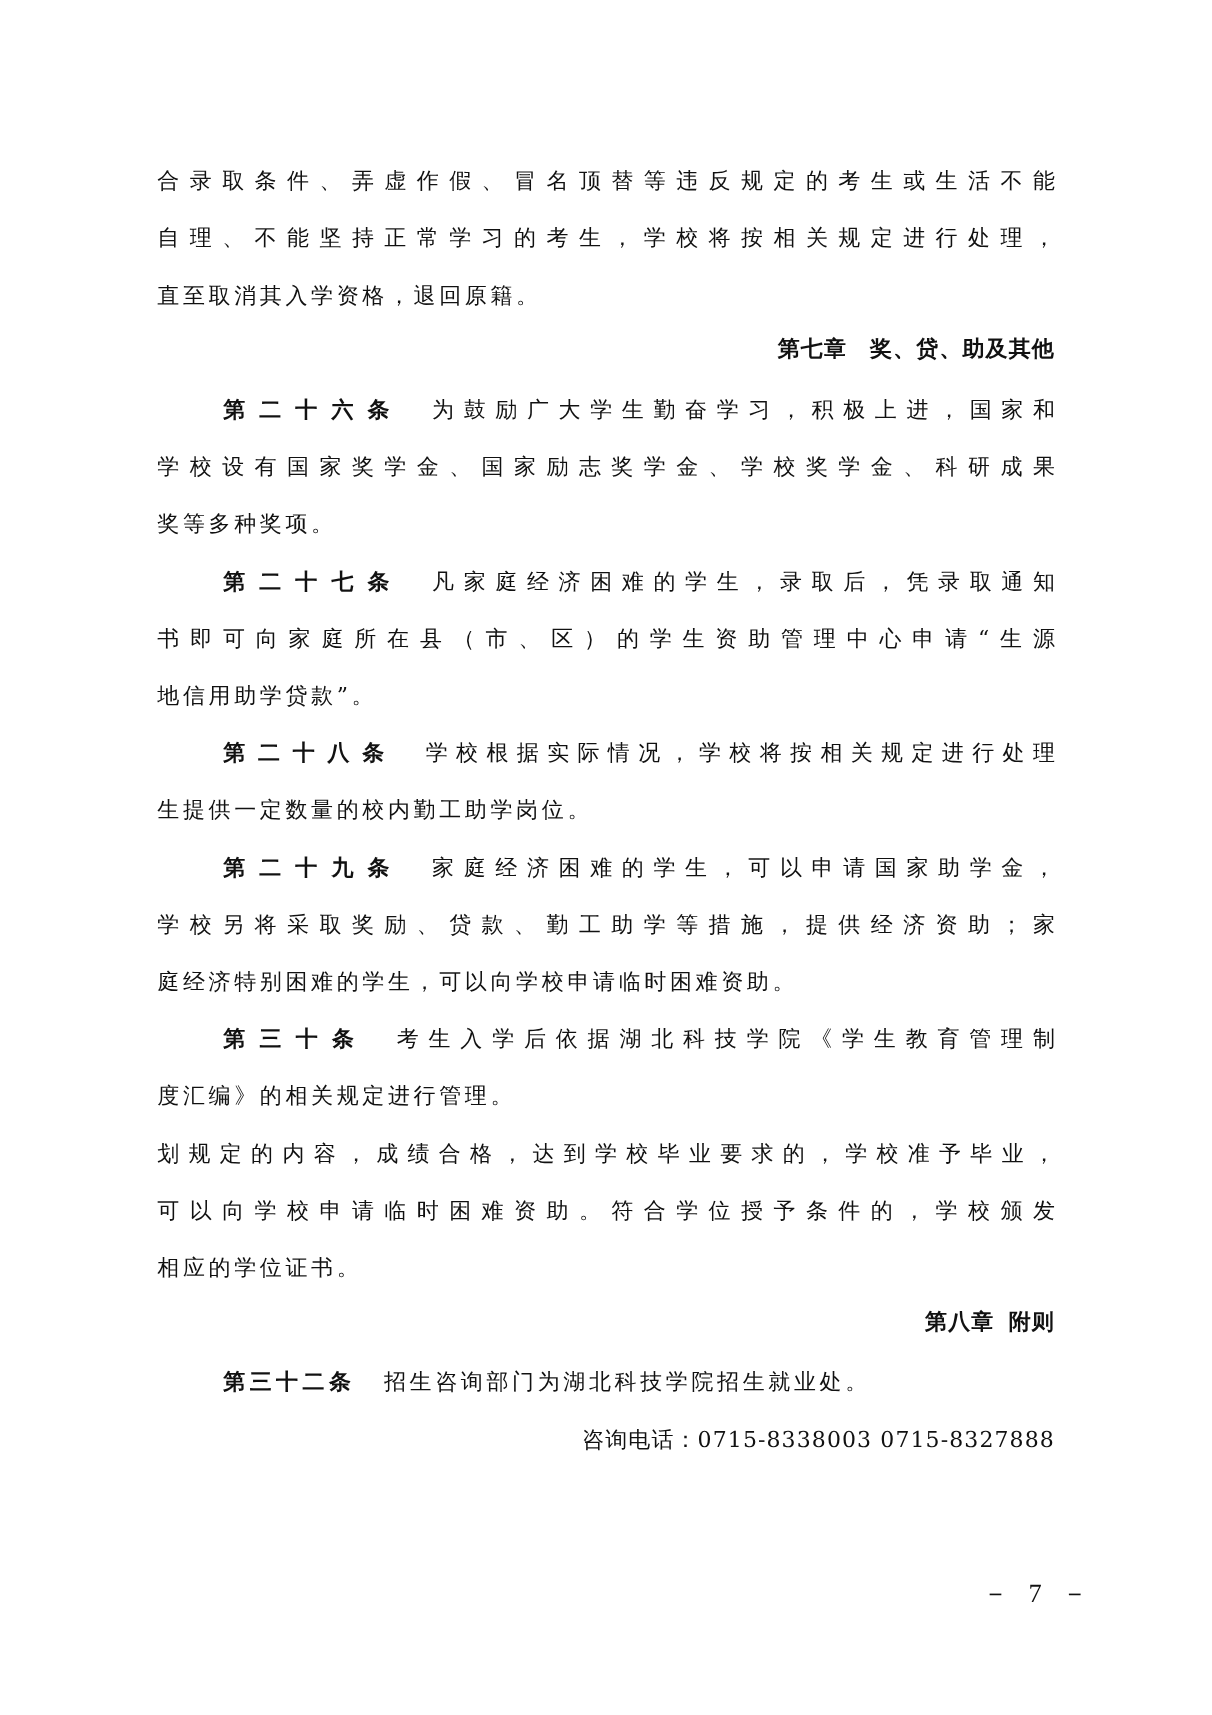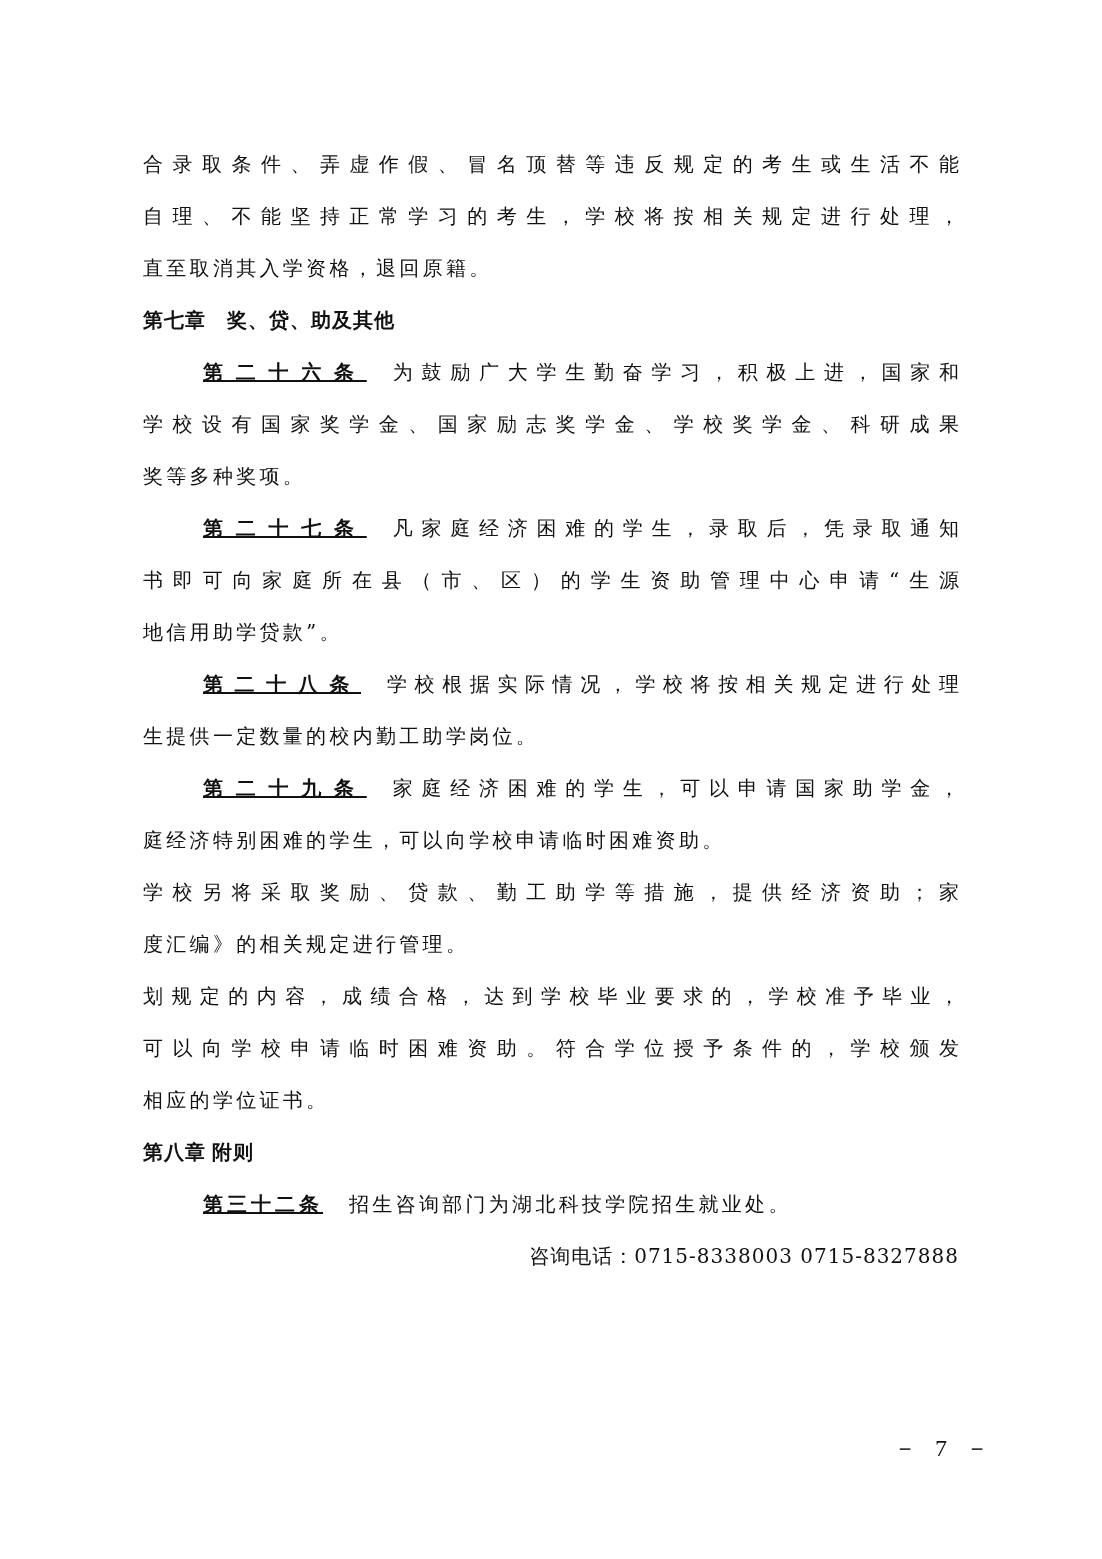--- a/index.html
+++ b/index.html
@@ -3,24 +3,24 @@
 <meta charset="utf-8">
 <style>
   html, body { margin: 0; padding: 0; background: #ffffff; }
   body { width: 1102px; height: 1559px; position: relative; overflow: hidden;
          font-family: "DejaVu Serif", "Liberation Serif", serif; color: #111; }
   .page { position: absolute; left: 143px; top: 138px; width: 816px; }
   .line { height: 52px; line-height: 52px; font-size: 20px; white-space: nowrap;
           letter-spacing: 3.3px; overflow: visible; }
   .justify { text-align: justify; text-align-last: justify; letter-spacing: 0; }
   .indent { padding-left: 60px; }
-  .heading { text-align: left; font-family: Liberation Serif, serif;
+  .heading { text-align: right; font-family: Liberation Mono, monospace;
              font-weight: bold; letter-spacing: 1px; }
   .art { font-family: "DejaVu Sans", "Liberation Sans", sans-serif; font-weight: bold;
-         letter-spacing: 4px; margin-right: 26px; text-decoration: underline; }
+         letter-spacing: 4px; margin-right: 26px; }
   .tel { letter-spacing: 1px; text-align: right; }
   .page-num { position: absolute; left: 893px; top: 1432px; font-size: 24px;
               font-family: "Liberation Serif", serif; letter-spacing: 6px; }
 </style>
 </head>
 <body>
 
 <div class="page">
 
   <div class="line justify">合录取条件、弄虚作假、冒名顶替等违反规定的考生或生活不能</div>
@@ -34,23 +34,24 @@
   <div class="line">奖等多种奖项。</div>
 
   <div class="line justify indent"><span class="art">第二十七条</span><span>凡家庭经济困难的学生，录取后，凭录取通知</span></div>
   <div class="line justify">书即可向家庭所在县（市、区）的学生资助管理中心申请“生源</div>
   <div class="line">地信用助学贷款”。</div>
 
   <div class="line justify indent"><span class="art">第二十八条</span><span>学校根据实际情况，学校将按相关规定进行处理</span></div>
   <div class="line">生提供一定数量的校内勤工助学岗位。</div>
 
   <div class="line justify indent"><span class="art">第二十九条</span><span>家庭经济困难的学生，可以申请国家助学金，</span></div>
+  <div class="line justify">学校另将采取奖励、贷款、勤工助学等措施，提供经济资助；家</div>
   <div class="line">庭经济特别困难的学生，可以向学校申请临时困难资助。</div>
-  <div class="line justify">学校另将采取奖励、贷款、勤工助学等措施，提供经济资助；家</div>
 
+  <div class="line justify indent"><span class="art">第三十条</span><span>考生入学后依据湖北科技学院《学生教育管理制</span></div>
   <div class="line">度汇编》的相关规定进行管理。</div>
 
   <div class="line justify">划规定的内容，成绩合格，达到学校毕业要求的，学校准予毕业，</div>
   <div class="line justify">可以向学校申请临时困难资助。符合学位授予条件的，学校颁发</div>
   <div class="line">相应的学位证书。</div>
 
   <div class="line heading">第八章 附则</div>
   <div class="line indent"><span class="art">第三十二条</span><span>招生咨询部门为湖北科技学院招生就业处。</span></div>
   <div class="line indent tel">咨询电话：0715-8338003 0715-8327888</div>
 </div>

